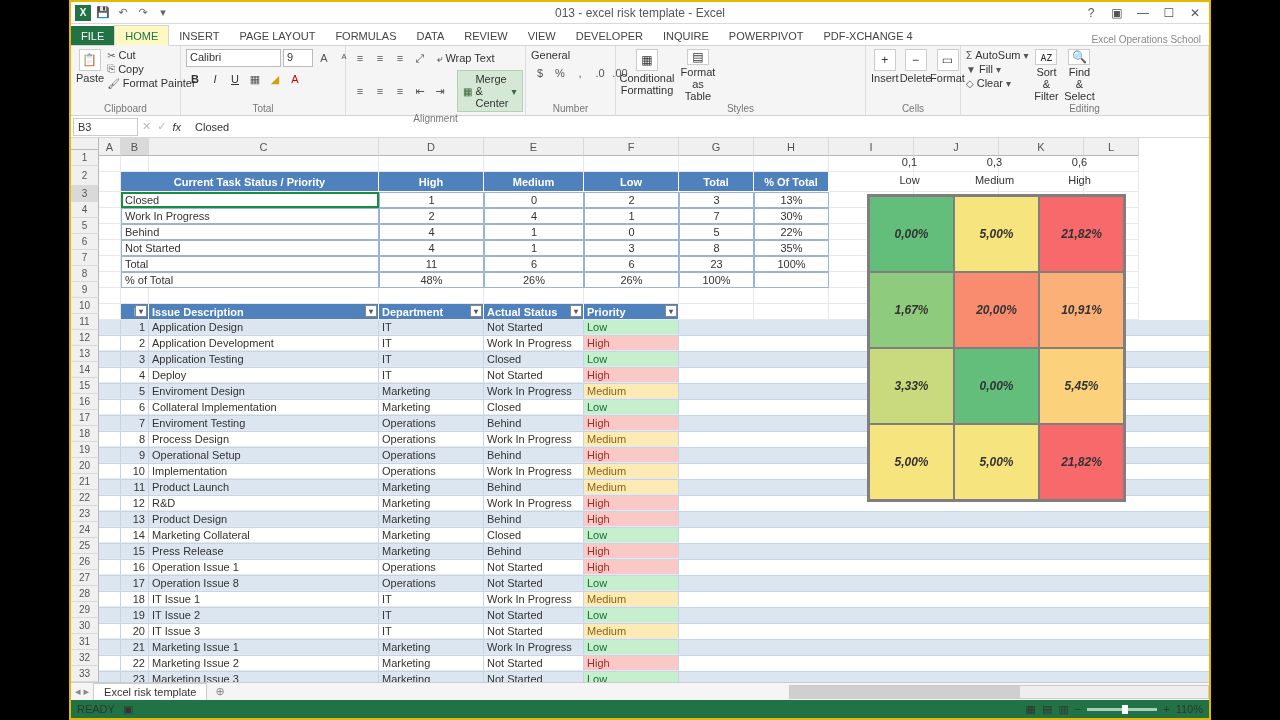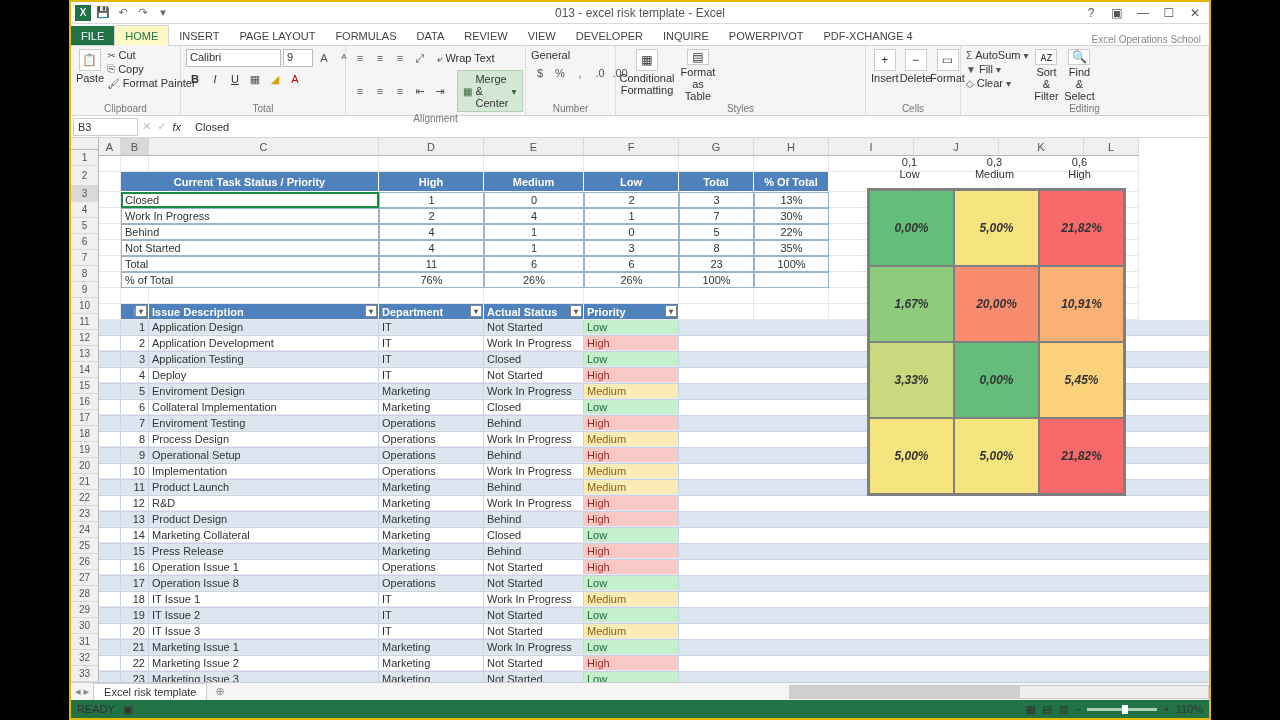--- a/index.html
+++ b/index.html
@@ -64,21 +64,21 @@
 .t2hdr{background:#4f81bd;color:#fff;font-weight:600;border-right:1px solid #fff;position:relative;}
 .t2hdr .dd{position:absolute;right:1px;top:1px;width:12px;height:12px;background:#fff;border:1px solid #888;font-size:8px;color:#555;display:flex;align-items:center;justify-content:center;}
 .t2row{border-bottom:1px solid #c7d4e8;}
 .t2row.odd{background:#dce6f1;}
 .t2row .ccell{border-right:1px solid #c7d4e8;}
 .pri-low{background:#c6efce;color:#1b6b36;}
 .pri-med{background:#fdebb7;color:#8a660d;}
 .pri-high{background:#f8c9c6;color:#9e2e25;}
 
 .heatwrap{position:absolute;left:768px;top:18px;}
-.heatlabels{display:flex;margin-bottom:0;}
+.heatlabels{display:flex;margin-bottom:6px;}
 .heatlabels div{width:85px;text-align:center;font-size:11px;}
 .heatgrid{display:grid;grid-template-columns:85px 85px 85px;grid-template-rows:76px 76px 76px 76px;border:2px solid #7f7f7f;}
 .hc{border:1px solid #7f7f7f;display:flex;align-items:center;justify-content:center;font-weight:700;font-style:italic;font-size:12px;}
 
 .sheet-tabs{height:18px;border-top:1px solid #ccc;display:flex;align-items:center;background:#f5f5f5;}
 .sheet-tabs .stab{padding:2px 10px;background:#fff;border:1px solid #ccc;border-bottom:none;font-size:11px;}
 .sheet-tabs .nav{display:flex;gap:2px;padding:0 4px;color:#888;}
 .sheet-tabs .scroll{margin-left:auto;width:420px;height:14px;background:#eee;border:1px solid #ccc;position:relative;}
 .sheet-tabs .scroll .thumb{position:absolute;left:0;top:0;width:55%;height:100%;background:#cfcfcf;}
 .statusbar{height:18px;background:#217346;color:#fff;display:flex;align-items:center;font-size:10px;padding:0 6px;}
@@ -413,21 +413,21 @@
             <div class="ccell colG t1cell">23</div>
             <div class="ccell colH t1cell">100%</div>
             <div class="ccell colI"></div>
             <div class="ccell colJ"></div>
             <div class="ccell colK"></div>
             <div class="ccell colL"></div>
           </div>
           <div class="row">
             <div class="ccell colA"></div>
             <div class="ccell t1cell left" style="width: 258px;">% of Total</div>
-            <div class="ccell colD t1cell">76%</div>
+            <div class="ccell colD t1cell">48%</div>
             <div class="ccell colE t1cell">26%</div>
             <div class="ccell colF t1cell">26%</div>
             <div class="ccell colG t1cell">100%</div>
             <div class="ccell colH t1cell"></div>
             <div class="ccell colI"></div>
             <div class="ccell colJ"></div>
             <div class="ccell colK"></div>
             <div class="ccell colL"></div>
           </div>
           <div class="selected-cell" style="left: 22px; top: 36px; width: 258px; height: 16px;"></div>

